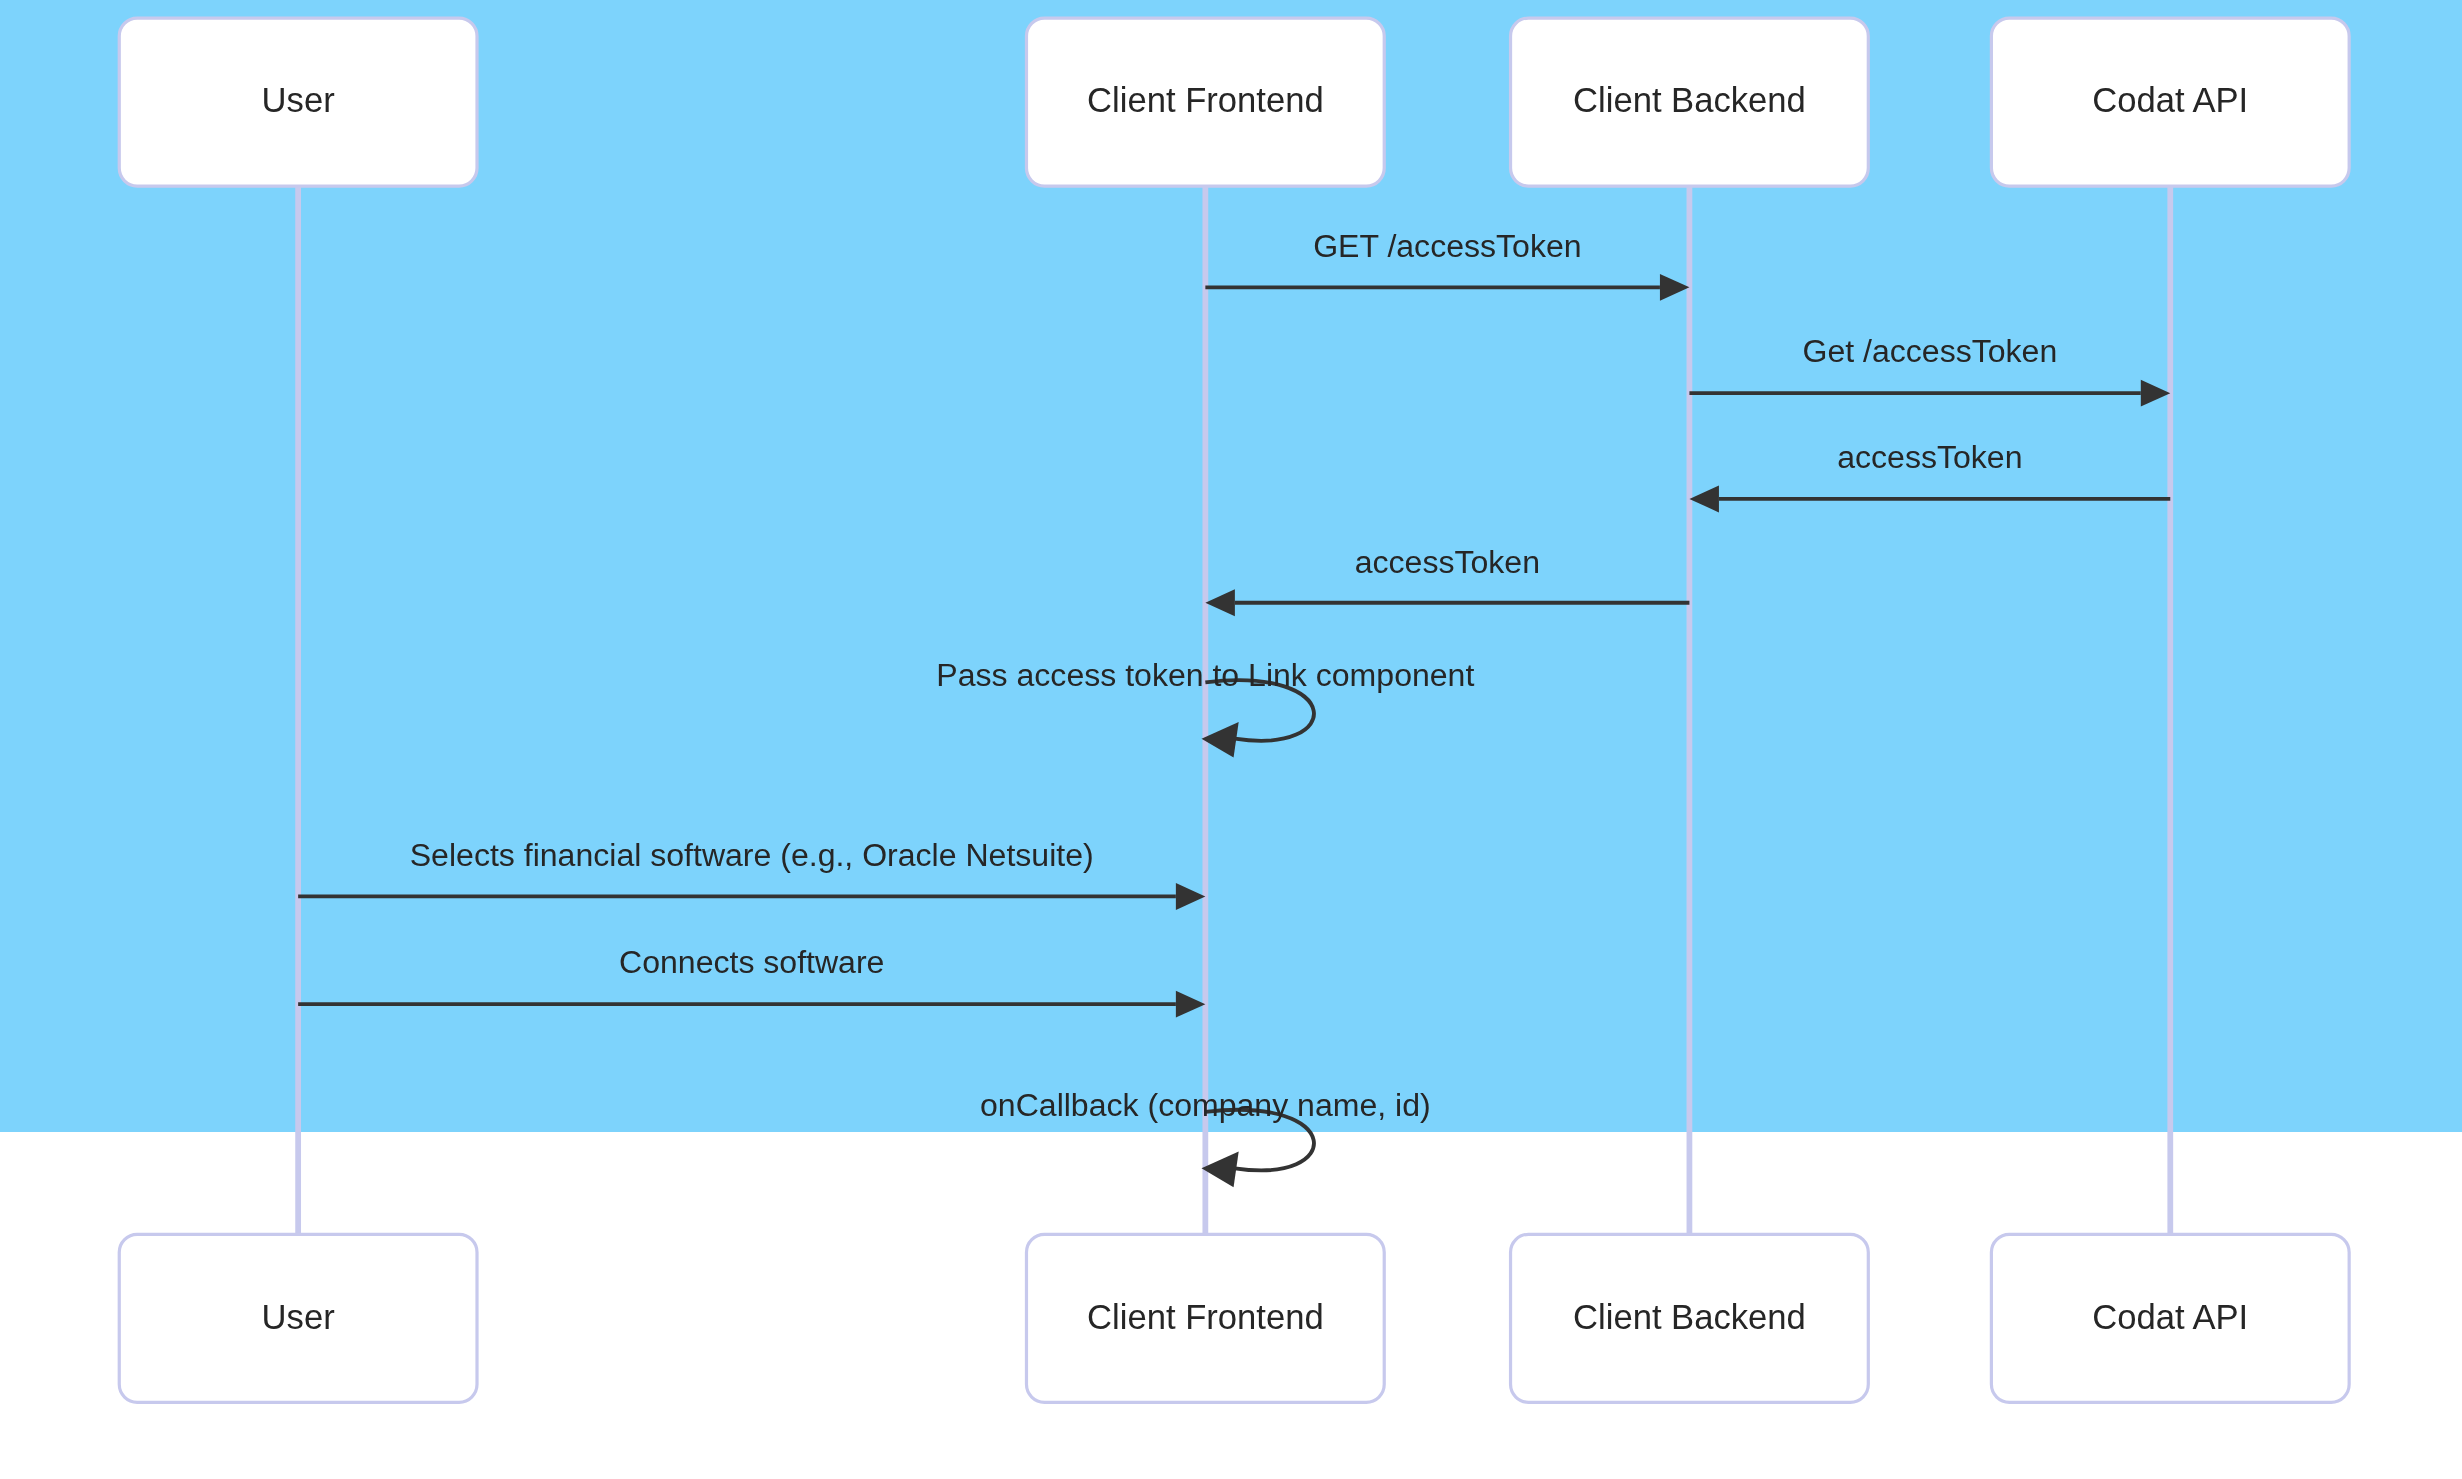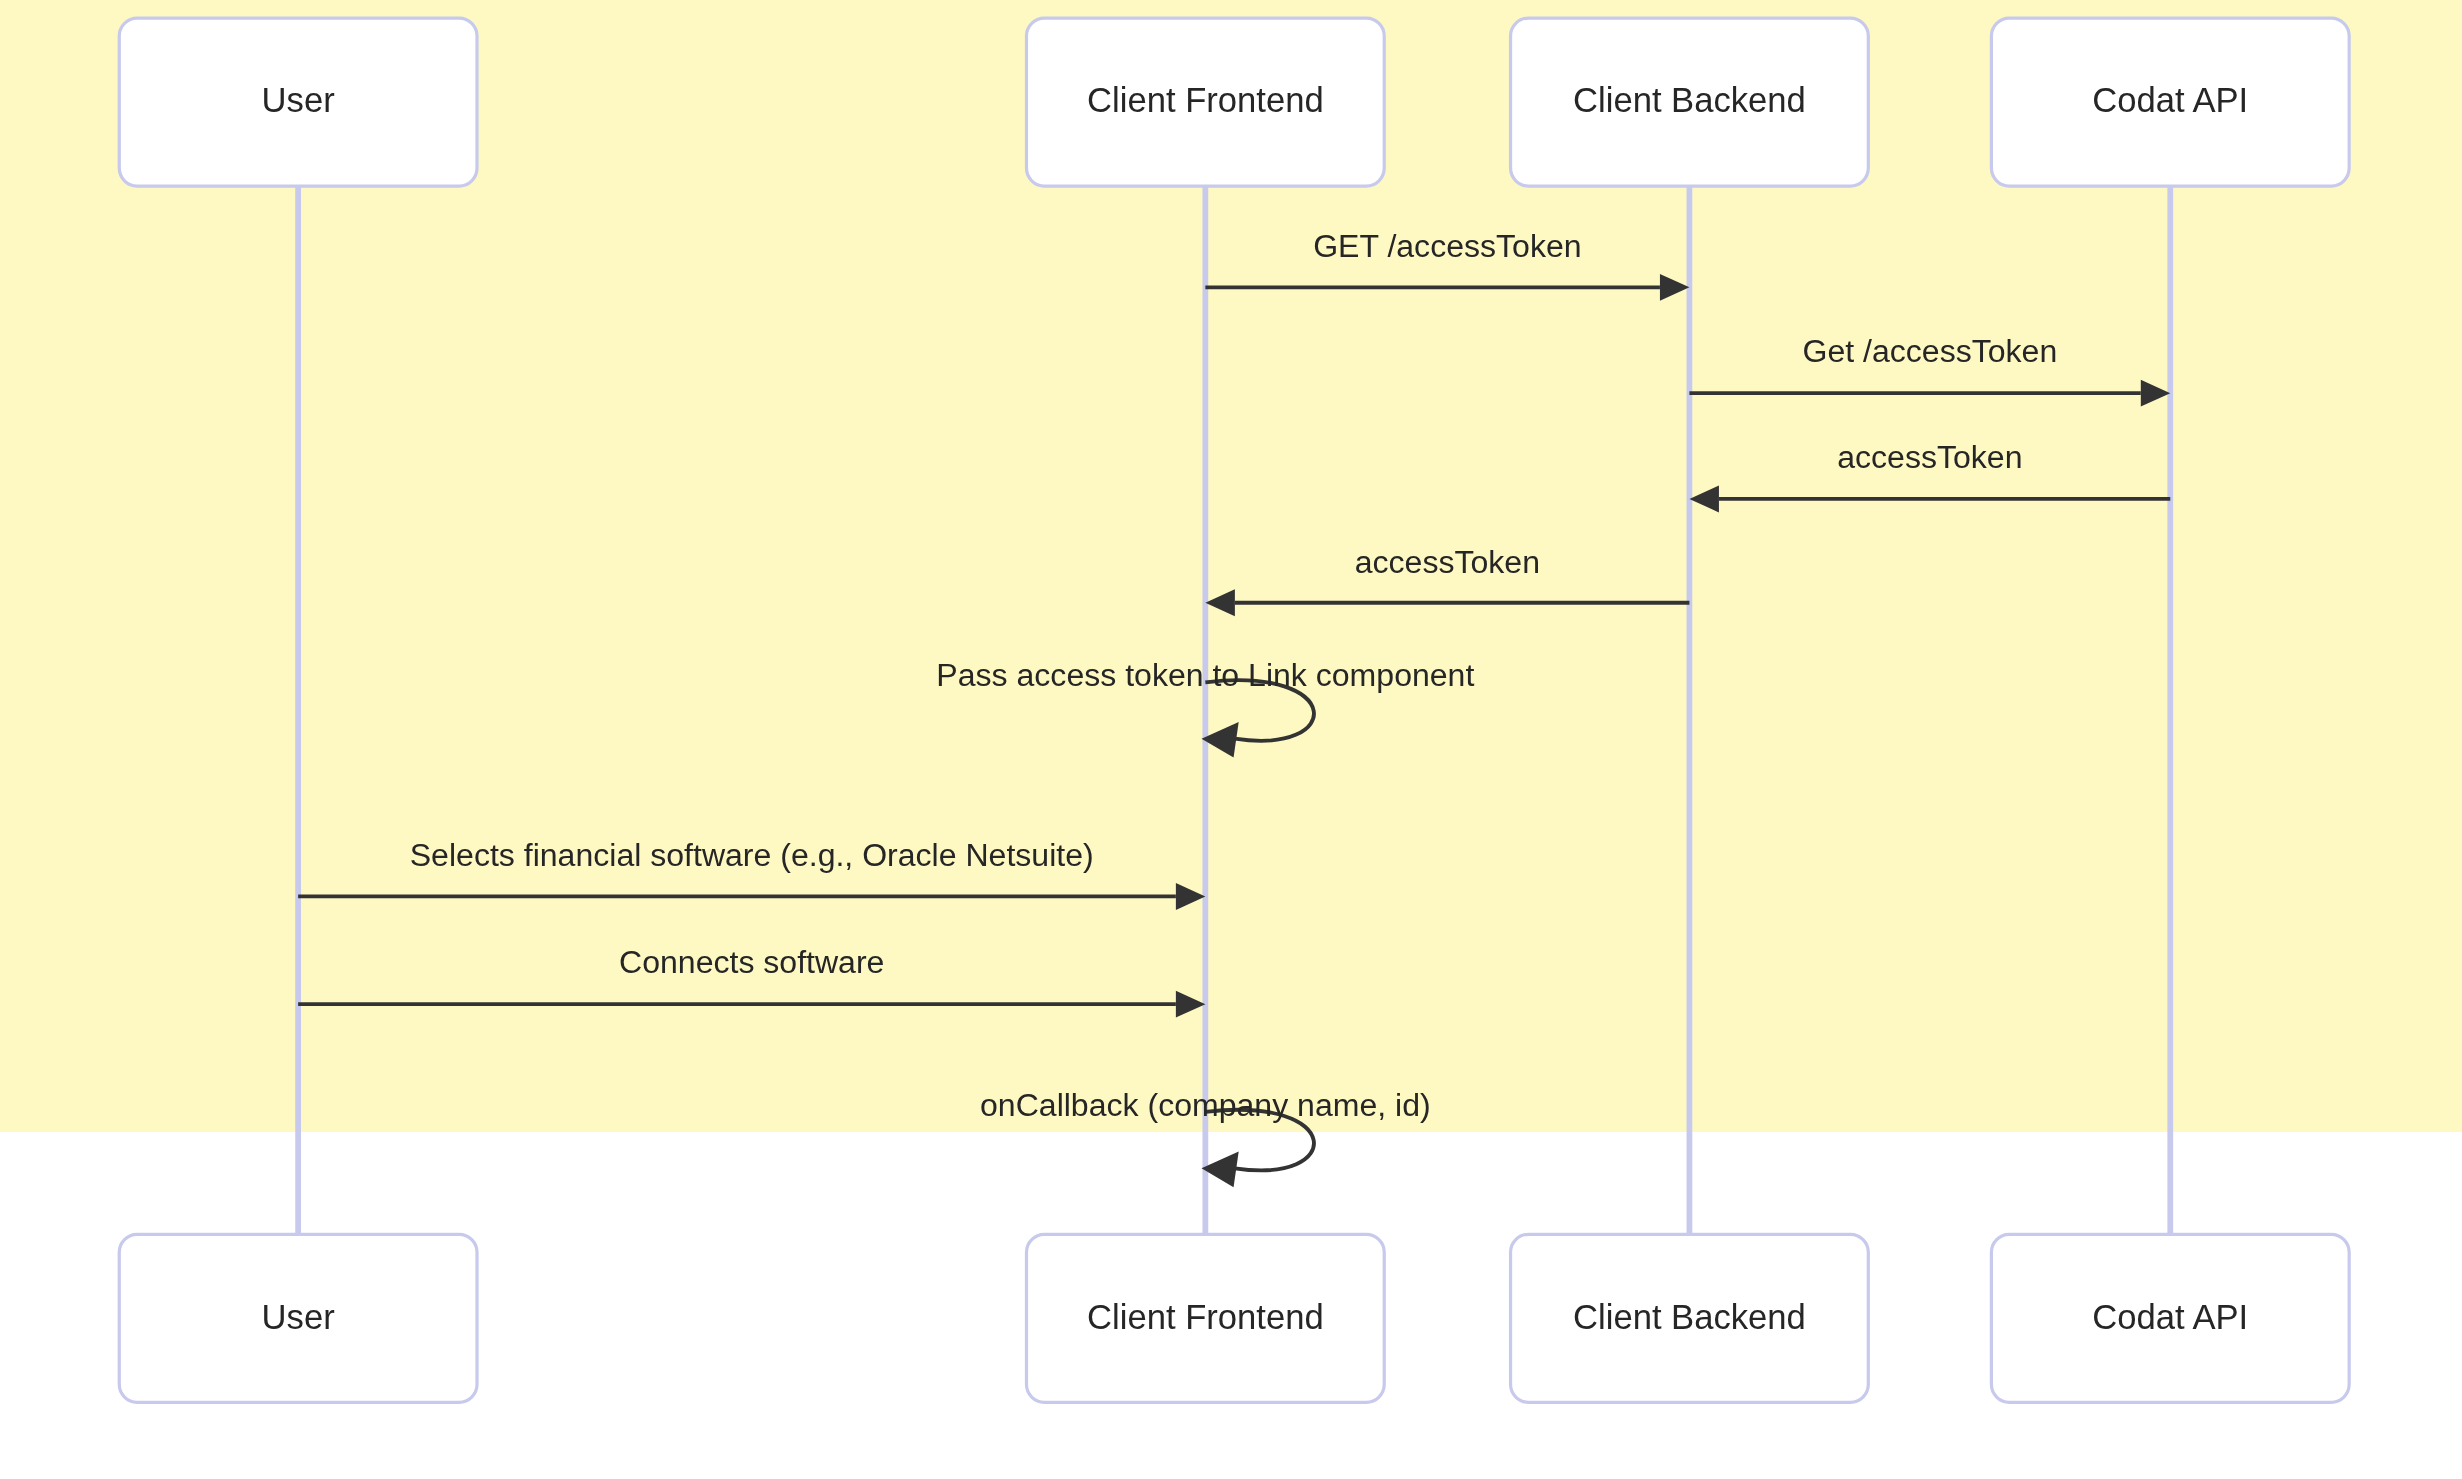--- a/index.html
+++ b/index.html
@@ -11,21 +11,21 @@
   body {
     width: 2462px;
     height: 1480px;
     font-family: "Liberation Sans", sans-serif;
     overflow: hidden;
   }
   #diagram-root {
     position: relative;
     width: 2462px;
     height: 1132px;
-    background: #fef9c3;
+    background: #7dd3fc;
   }
   svg#sequence-svg {
     display: block;
     width: 2462px;
     height: 1480px;
   }
   .actor-box {
     fill: #ffffff;
     stroke: #c7c9ed;
     stroke-width: 5;

